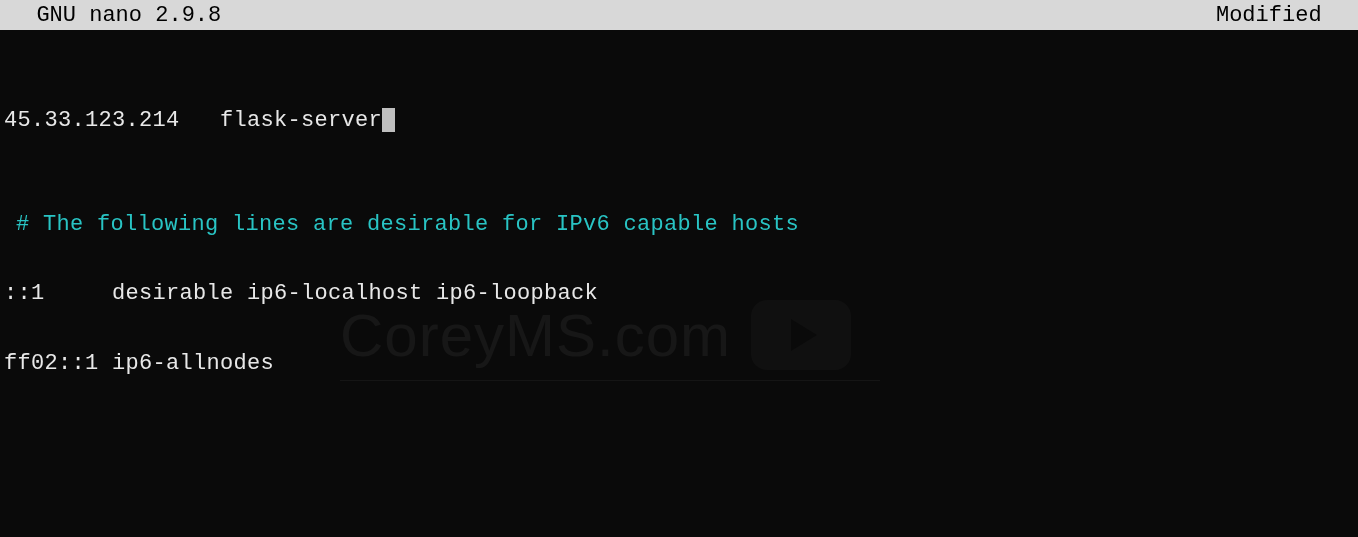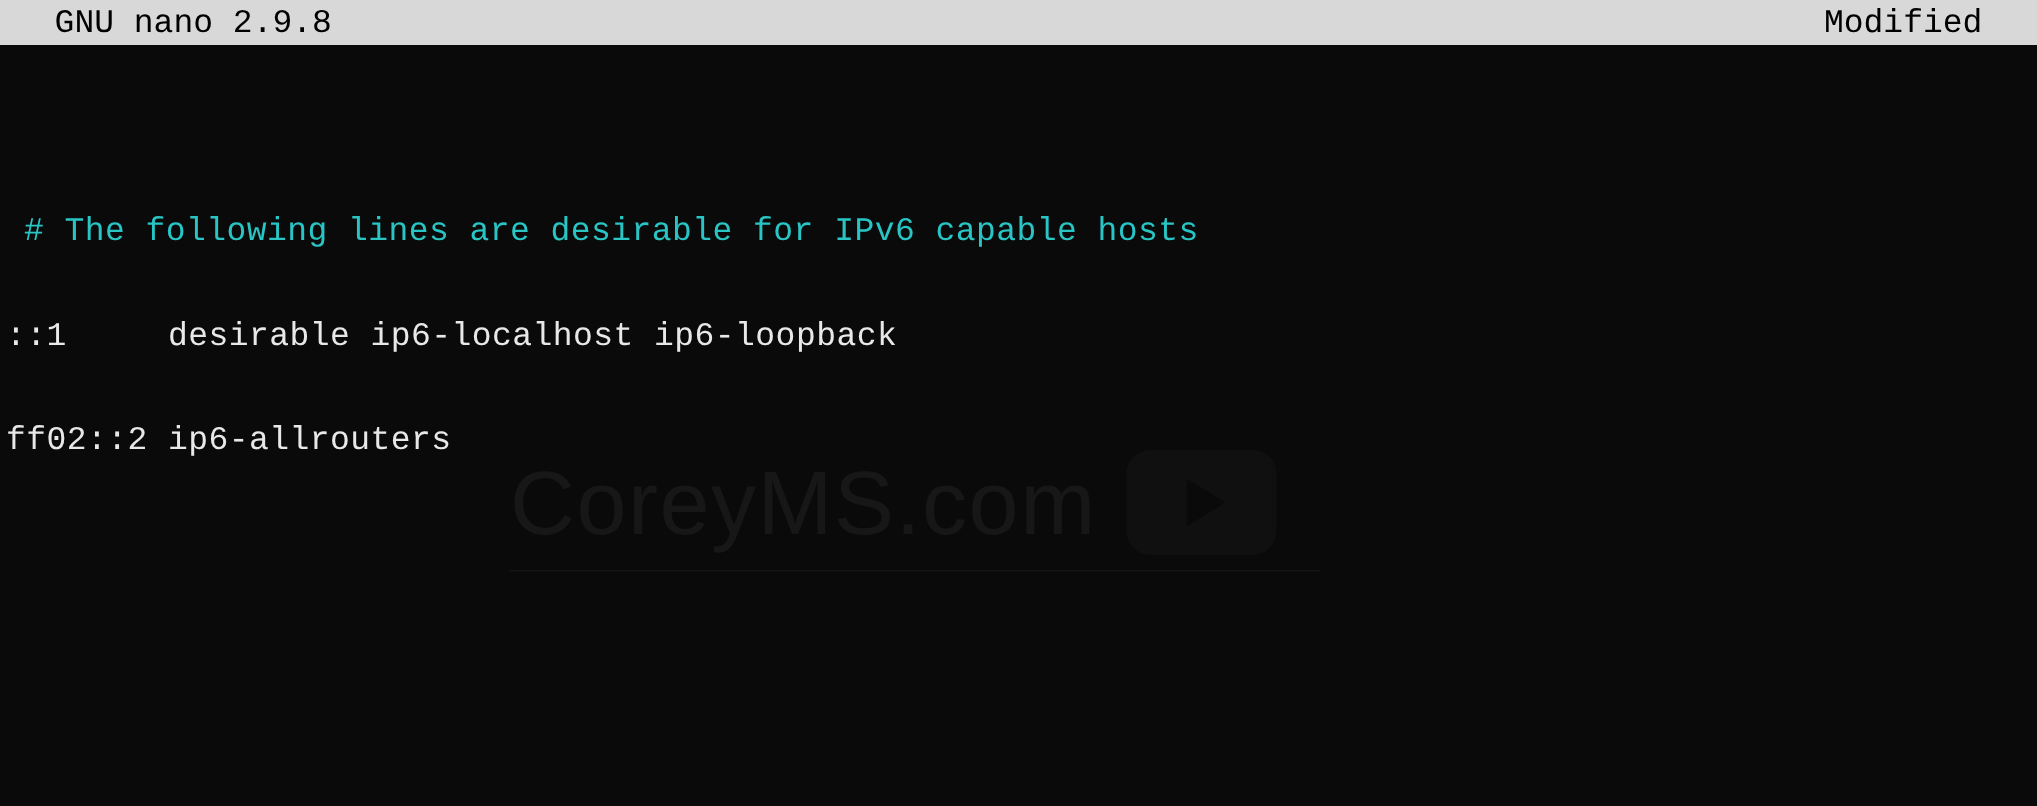--- a/index.html
+++ b/index.html
@@ -106,23 +106,24 @@
 </head>
 <body>
 
 <div class="titlebar">
   <span class="titlebar-left">  GNU nano 2.9.8</span>
   <span class="titlebar-right">Modified  </span>
 </div>
 
 <div class="editor-content">
 <span class="line"></span>
+<span class="line"><span>45.33.123.214   flask-server</span><span class="cursor"></span></span>
 <span class="line"></span>
 <span class="line comment"># The following lines are desirable for IPv6 capable hosts</span>
 <span class="line">::1     desirable ip6-localhost ip6-loopback</span>
-<span class="line">ff02::2 ip6-allrouters</span>
+<span class="line">ff02::1 ip6-allnodes</span>
 </div>
 
 <div class="watermark">
   <span class="watermark-text">CoreyMS.com</span>
   <span class="watermark-play"></span>
 </div>
 <div class="watermark-line"></div>
 
 </body></html>

